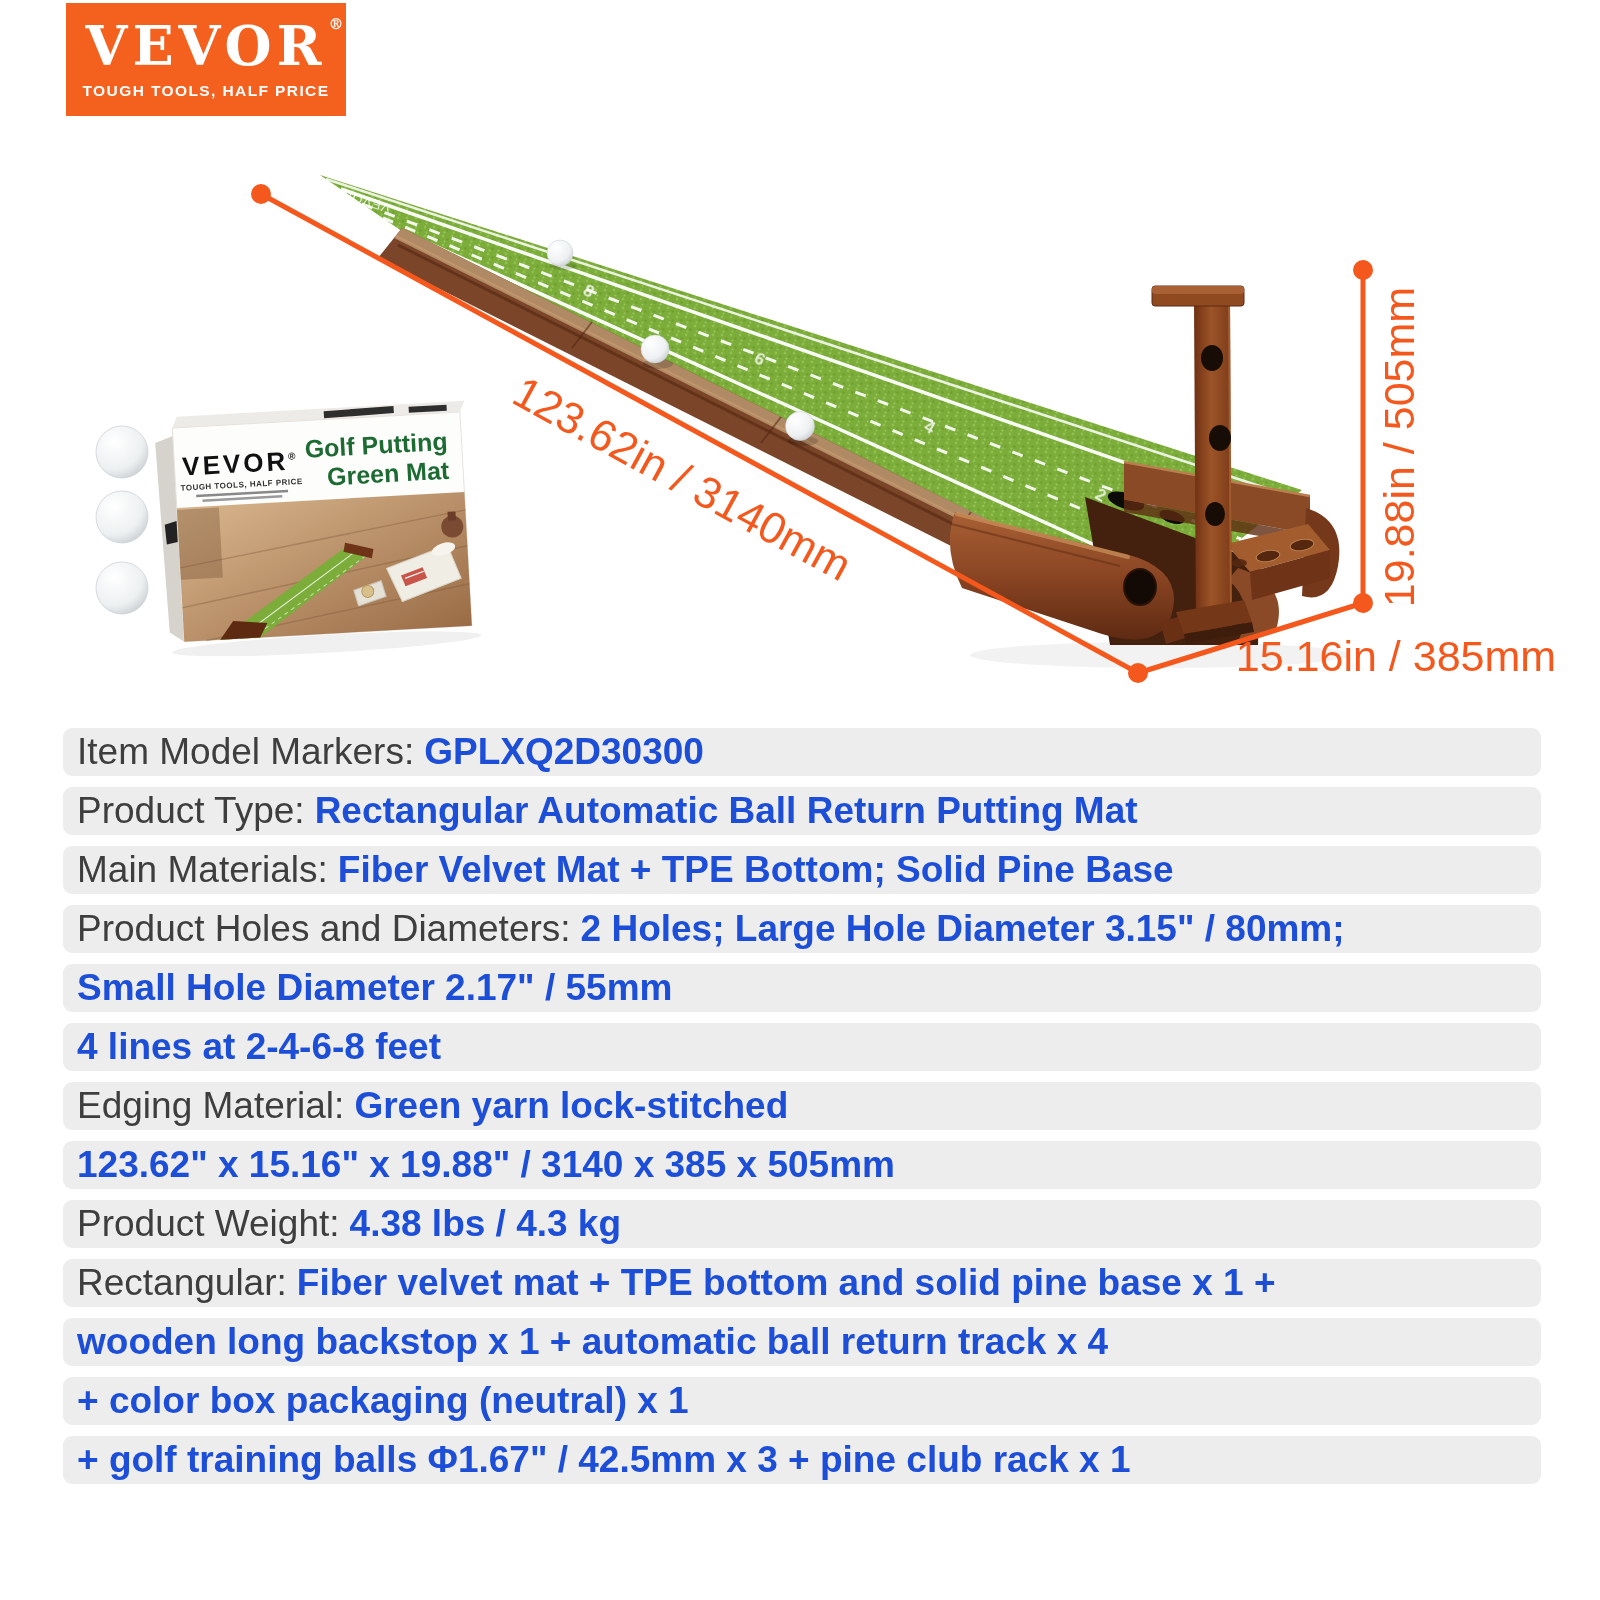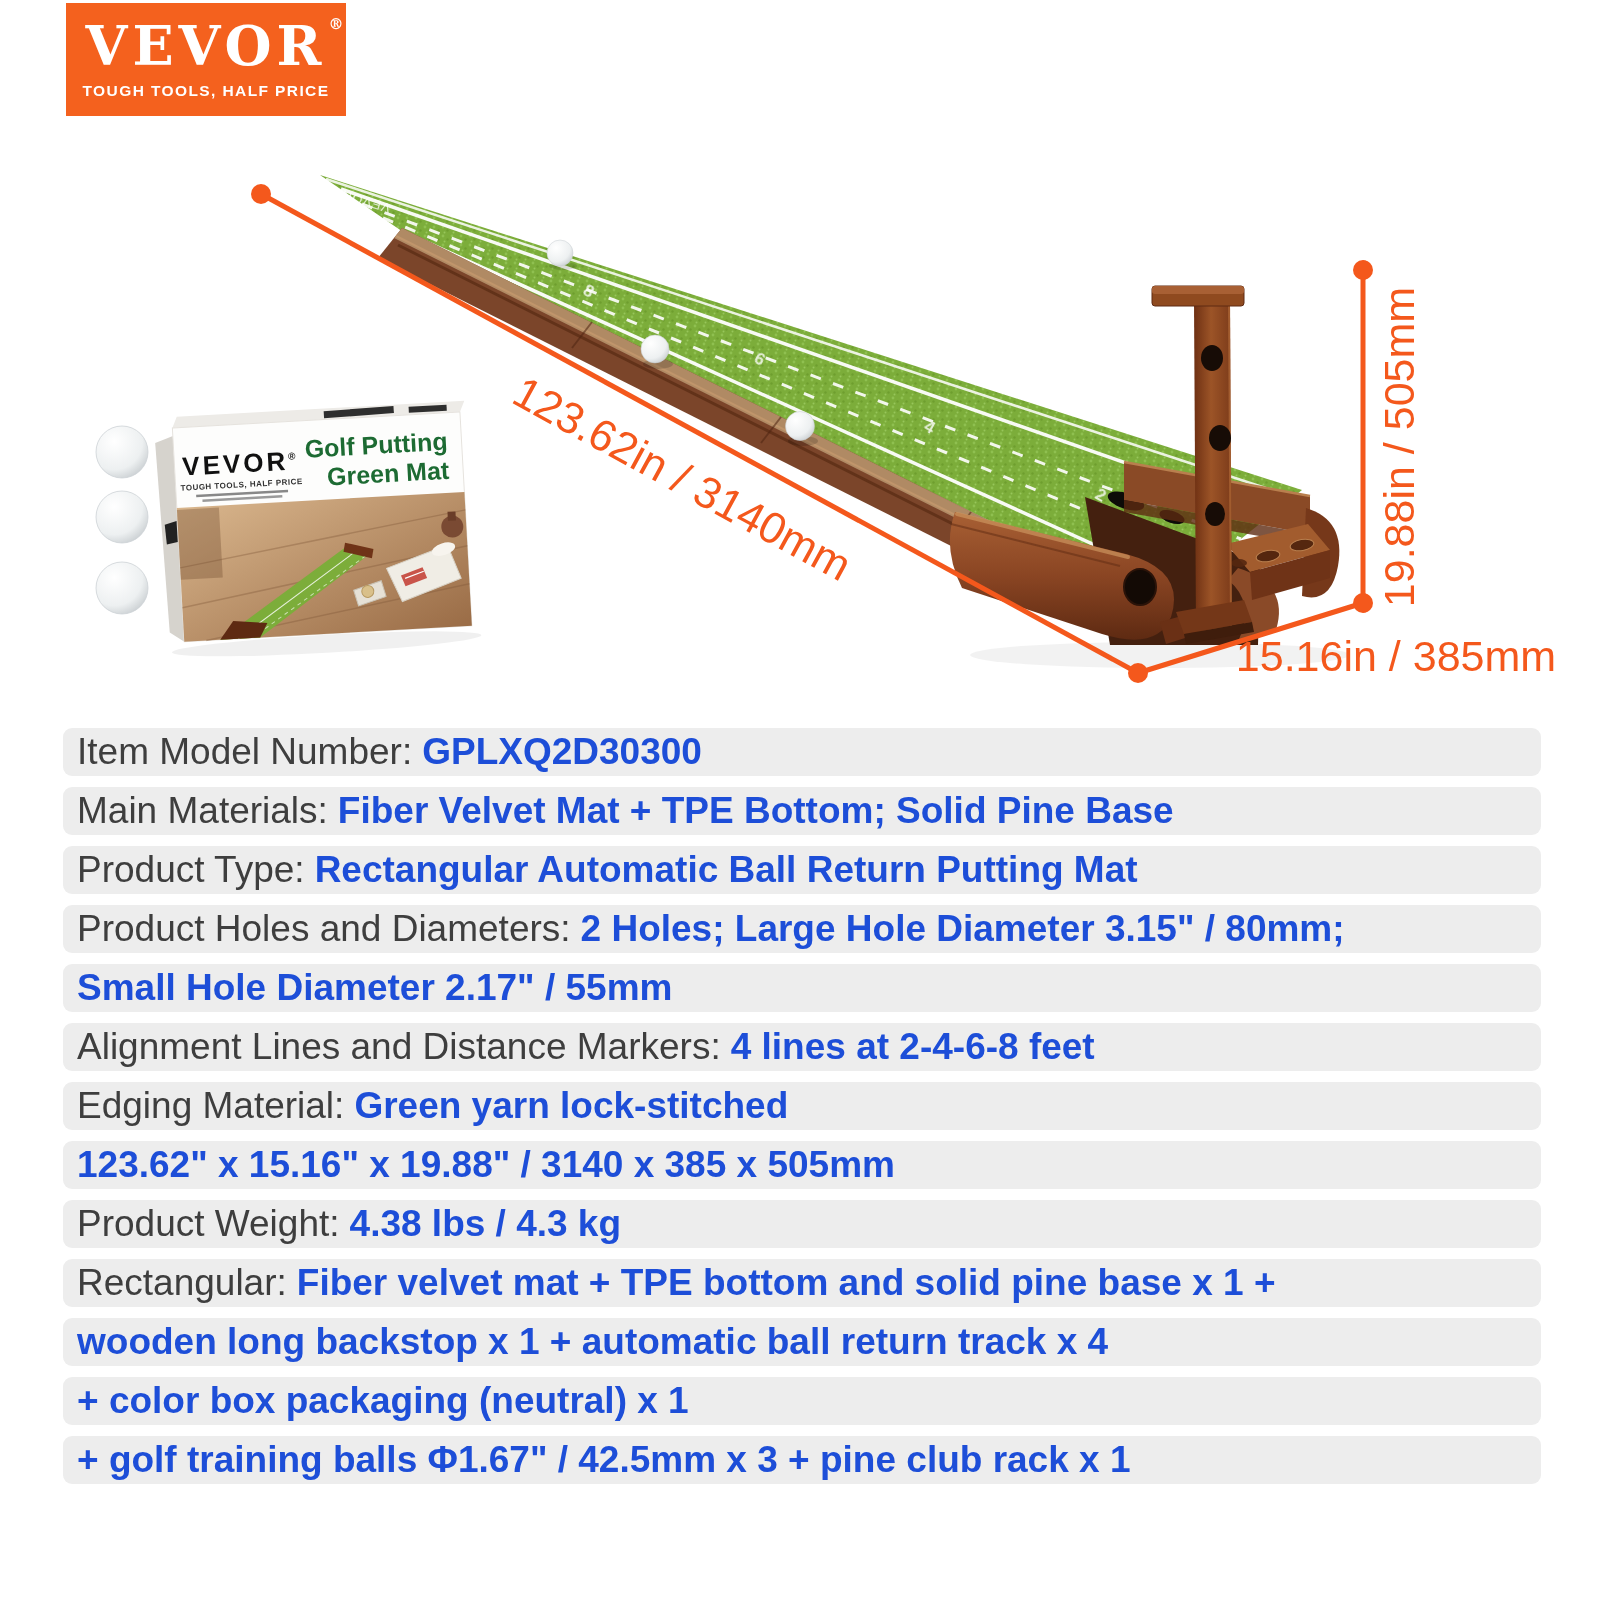--- a/index.html
+++ b/index.html
@@ -202,40 +202,39 @@
     <circle cx="1363" cy="603" r="10" stroke="none"></circle>
     <circle cx="1363" cy="270" r="10" stroke="none"></circle>
     <text class="dim-text" x="675" y="492" text-anchor="middle" stroke="none" transform="rotate(28.6 675 492)">123.62in / 3140mm</text>
     <text class="dim-text-sm" x="1396" y="671" text-anchor="middle" stroke="none">15.16in / 385mm</text>
     <text class="dim-text-sm" x="1414" y="447" text-anchor="middle" stroke="none" transform="rotate(-90 1414 447)">19.88in / 505mm</text>
   </g>
 </svg>
 
 <div class="spec-list" id="spec-list">
     <div class="spec-row">
-      <span class="spec-label">Item Model Number:</span>
+      <span class="spec-label">Item Model Markers:</span>
       <span class="spec-value">GPLXQ2D30300</span>
+    </div>
+    <div class="spec-row">
+      <span class="spec-label">Product Type:</span>
+      <span class="spec-value">Rectangular Automatic Ball Return Putting Mat</span>
     </div>
     <div class="spec-row">
       <span class="spec-label">Main Materials:</span>
       <span class="spec-value">Fiber Velvet Mat + TPE Bottom; Solid Pine Base</span>
     </div>
     <div class="spec-row">
-      <span class="spec-label">Product Type:</span>
-      <span class="spec-value">Rectangular Automatic Ball Return Putting Mat</span>
-    </div>
-    <div class="spec-row">
       <span class="spec-label">Product Holes and Diameters:</span>
       <span class="spec-value">2 Holes; Large Hole Diameter 3.15" / 80mm;</span>
     </div>
     <div class="spec-row">
       <span class="spec-value">Small Hole Diameter 2.17" / 55mm</span>
     </div>
     <div class="spec-row">
-      <span class="spec-label">Alignment Lines and Distance Markers:</span>
       <span class="spec-value">4 lines at 2-4-6-8 feet</span>
     </div>
     <div class="spec-row">
       <span class="spec-label">Edging Material:</span>
       <span class="spec-value">Green yarn lock-stitched</span>
     </div>
     <div class="spec-row">
       <span class="spec-value">123.62" x 15.16" x 19.88" / 3140 x 385 x 505mm</span>
     </div>
     <div class="spec-row">

